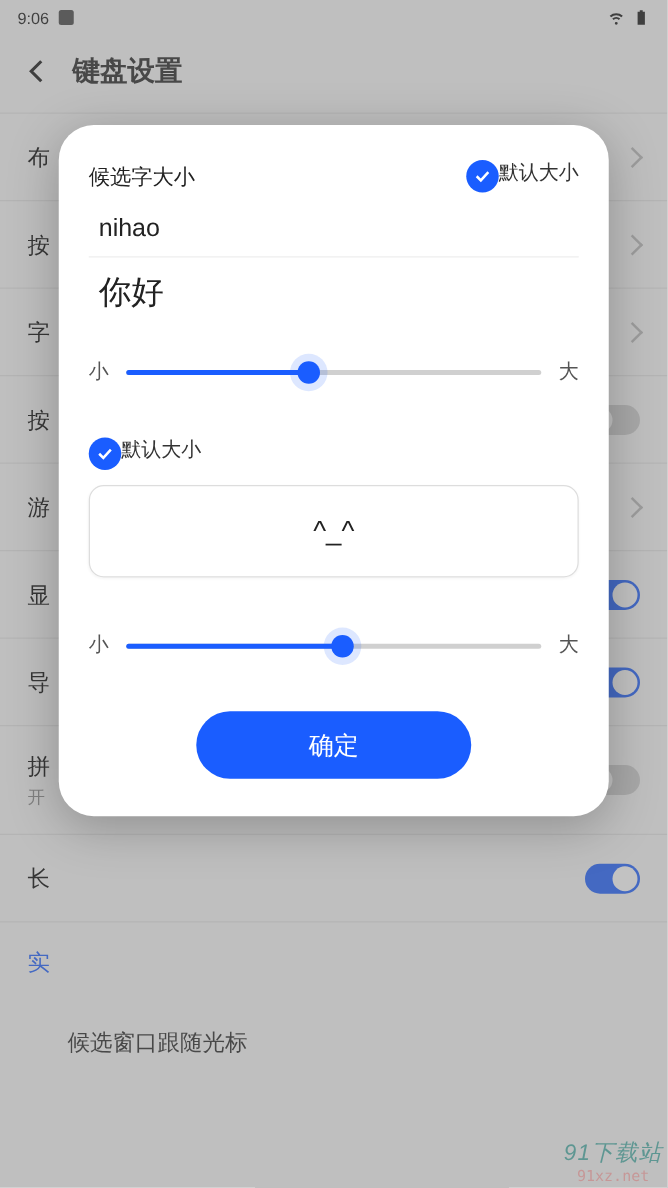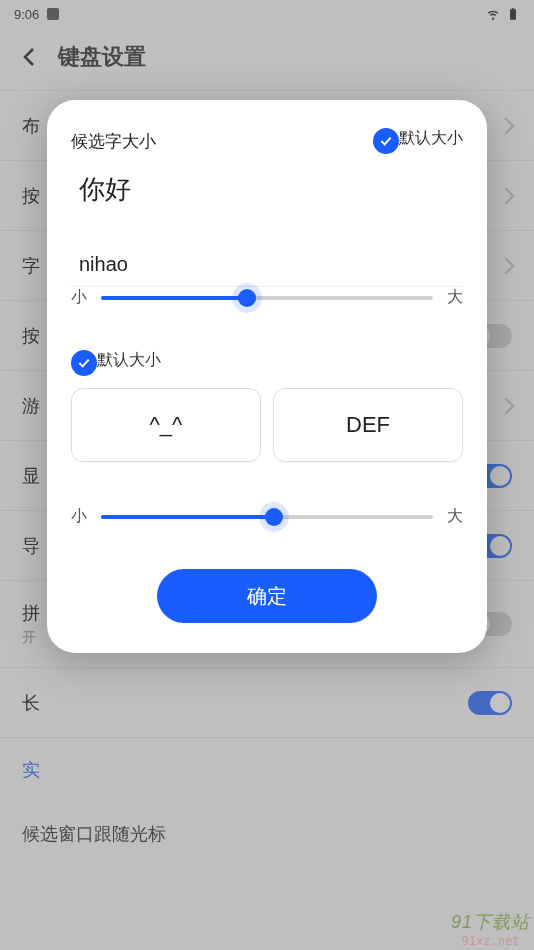--- a/index.html
+++ b/index.html
@@ -45,21 +45,21 @@
     .slider-track .track { position: absolute; left:0; right:0; height: 4px; background: #d0d0d0; border-radius: 2px; }
     .slider-track .fill { position: absolute; left:0; height: 4px; background: #1a5dff; border-radius: 2px; }
     .slider-track .thumb { position: absolute; width: 18px; height: 18px; background: #1a5dff; border-radius: 50%; top: 1px; transform: translateX(-50%); box-shadow: 0 0 0 6px rgba(26,93,255,0.15); }
 
     .key-row { display: flex; gap: 12px; margin-bottom: 44px; margin-top: 12px; }
     .key { flex: 1; height: 74px; border: 1px solid #ddd; border-radius: 12px; display: flex; align-items: center; justify-content: center; font-size: 22px; box-shadow: 0 1px 2px rgba(0,0,0,0.04); }
 
     .confirm-btn { width: 220px; height: 54px; background: #1a5dff; color: #fff; font-size: 20px; border: none; border-radius: 27px; display: block; margin: 0 auto; }
 
     .watermark { position: absolute; right: 4px; bottom: 2px; opacity: 0.55; font-family: serif; }
-    .watermark .top { font-size: 18px; color: #4d7c0f; font-style: italic; letter-spacing: 1px; text-align:right; }
+    .watermark .top { font-size: 18px; color: #0f766e; font-style: italic; letter-spacing: 1px; text-align:right; }
     .watermark .bot { font-size: 12px; color: #c77; font-family: monospace; text-align:center; }
   </style>
 </head>
 <body>
 
 <div class="status-bar">
   <div class="status-left">
     <span>9:06</span>
     <span class="sq"></span>
   </div>
@@ -114,39 +114,39 @@
         <span class="label">拼</span>
         <span class="sub">开</span>
       </div>
       <span class="toggle-off"></span>
     </div>
   <div class="row">
       <span class="label">长</span>
       <span class="toggle-on"></span>
     </div>
   <div class="link-row"><span class="label">实</span></div>
-  <div class="last-row"><span class="label" style="font-size:18px;">候选窗口跟随光标</span></div>
+  <div class="last-row"><span class="label" style="font-size:18px;margin-left:32px;">候选窗口跟随光标</span></div>
 </div>
 
 <div class="overlay">
   <div class="dialog">
 
     <div class="dlg-row">
       <span class="lab">候选字大小</span>
       <div class="right">
         <span class="check-circle">
             <svg viewBox="0 0 24 24" fill="none" stroke="#fff" stroke-width="3">
               <path d="M5 12l5 5 9-10"></path>
             </svg>
           </span>
         <span class="txt">默认大小</span>
       </div>
     </div>
+    <div class="preview-field">nihao</div>
     <div class="preview-field chinese">你好</div>
-    <div class="preview-field">nihao</div>
     <div class="slider-row">
       <span class="end">小</span>
       <div class="slider-track">
         <div class="track"></div>
         <div class="fill" id="fill1" style="width: 44%;"></div>
         <div class="thumb" id="thumb1" style="left: 44%;"></div>
       </div>
       <span class="end">大</span>
     </div>
 
@@ -155,21 +155,20 @@
         <span class="check-circle">
             <svg viewBox="0 0 24 24" fill="none" stroke="#fff" stroke-width="3">
               <path d="M5 12l5 5 9-10"></path>
             </svg>
           </span>
         <span class="txt">默认大小</span>
       </div>
     </div>
     <div class="key-row">
       <div class="key">^_^</div>
-      <div class="key">DEF</div>
     </div>
     <div class="slider-row">
       <span class="end">小</span>
       <div class="slider-track">
         <div class="track"></div>
         <div class="fill" id="fill2" style="width: 52%;"></div>
         <div class="thumb" id="thumb2" style="left: 52%;"></div>
       </div>
       <span class="end">大</span>
     </div>

